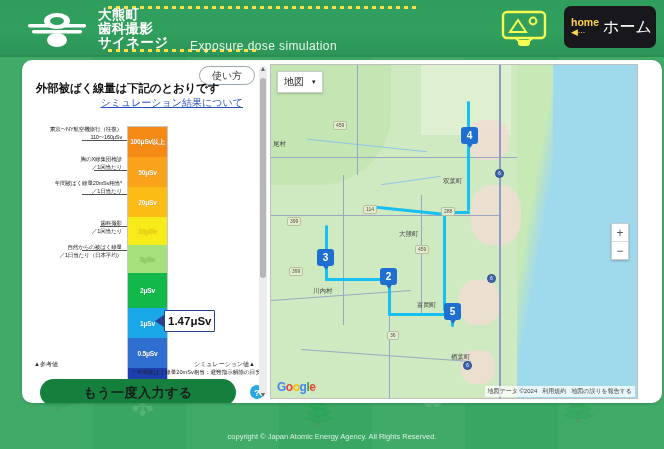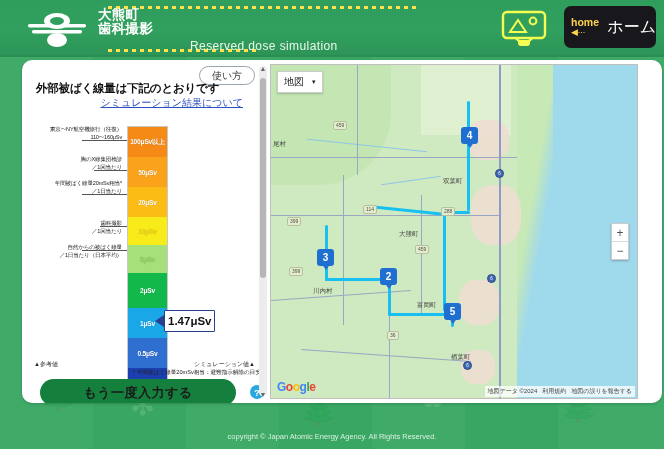--- a/index.html
+++ b/index.html
@@ -32,21 +32,21 @@
   #town-name { position:absolute; left:98px; top:8px; width:90px; color:#fff;
                font-size:13.5px; font-weight:bold; line-height:13.8px; letter-spacing:.3px; }
   #main-title { position:absolute; left:172px; top:10px; color:#f4ff52; font-size:28px;
                 font-weight:bold; letter-spacing:0px; line-height:32px;
                 text-shadow:0 1px 0 #1f7d46, 1px 0 0 #1f7d46, -1px 0 0 #1f7d46, 0 -1px 0 #1f7d46; }
   #sub-title { position:absolute; left:190px; top:39px; color:#eaf7ec; font-size:12px;
                letter-spacing:.4px; }
   #map-badge { position:absolute; left:500px; top:8px; width:48px; height:42px; }
   #home-btn { position:absolute; right:8px; top:6px; width:92px; height:42px;
               background:#17171c; border-radius:7px; display:flex; align-items:center;
-              padding-left:7px; gap:4px; cursor:pointer;justify-content:space-between; }
+              padding-left:7px; gap:4px; cursor:pointer; }
   #home-btn .en { color:#ffd24a; font-size:10.5px; font-weight:bold; line-height:11px; }
   #home-btn .spk { color:#ffd24a; font-size:9px; line-height:9px; letter-spacing:-.5px;}
   #home-btn .jp { color:#fff; font-size:16px; font-weight:normal; }
 
   
   #card { position:absolute; left:22px; top:60px; width:640px; height:343px;
           background:#fff; border-radius:10px; z-index:2; overflow:hidden;
           box-shadow:0 1px 3px rgba(0,0,0,.18); }
 
   
@@ -166,23 +166,24 @@
     <ellipse cx="35" cy="12" rx="13" ry="8" fill="#fff"></ellipse>
     <rect x="6" y="15" width="58" height="3.4" rx="1.6" fill="#fff"></rect>
     <rect x="10" y="21" width="50" height="3.4" rx="1.6" fill="#fff"></rect>
     <ellipse cx="35" cy="31" rx="10" ry="7" fill="#fff"></ellipse>
     <ellipse cx="35" cy="12" rx="7" ry="4" fill="#31a05e"></ellipse>
   </svg>
 
   <div id="town-name">
     <div>大熊町</div>
     <div>歯科撮影</div>
+    <div>サイネージ</div>
   </div>
 
-  <div id="sub-title">Reserved dose simulation</div>
+  <div id="sub-title">Exposure dose simulation</div>
 
   <svg id="map-badge" viewBox="0 0 48 42">
     <rect x="3" y="4" width="42" height="26" rx="4" fill="none" stroke="#f4ff52" stroke-width="2.4"></rect>
     <path d="M10 24 L18 12 L26 24 Z" fill="none" stroke="#f4ff52" stroke-width="2"></path>
     <circle cx="33" cy="13" r="3.4" fill="none" stroke="#f4ff52" stroke-width="2"></circle>
     <path d="M16 30 q8 10 16 0" fill="none" stroke="#f4ff52" stroke-width="2.4"></path>
     <rect x="18" y="32" width="12" height="6" rx="3" fill="#f4ff52"></rect>
   </svg>
 
   <div id="home-btn">

